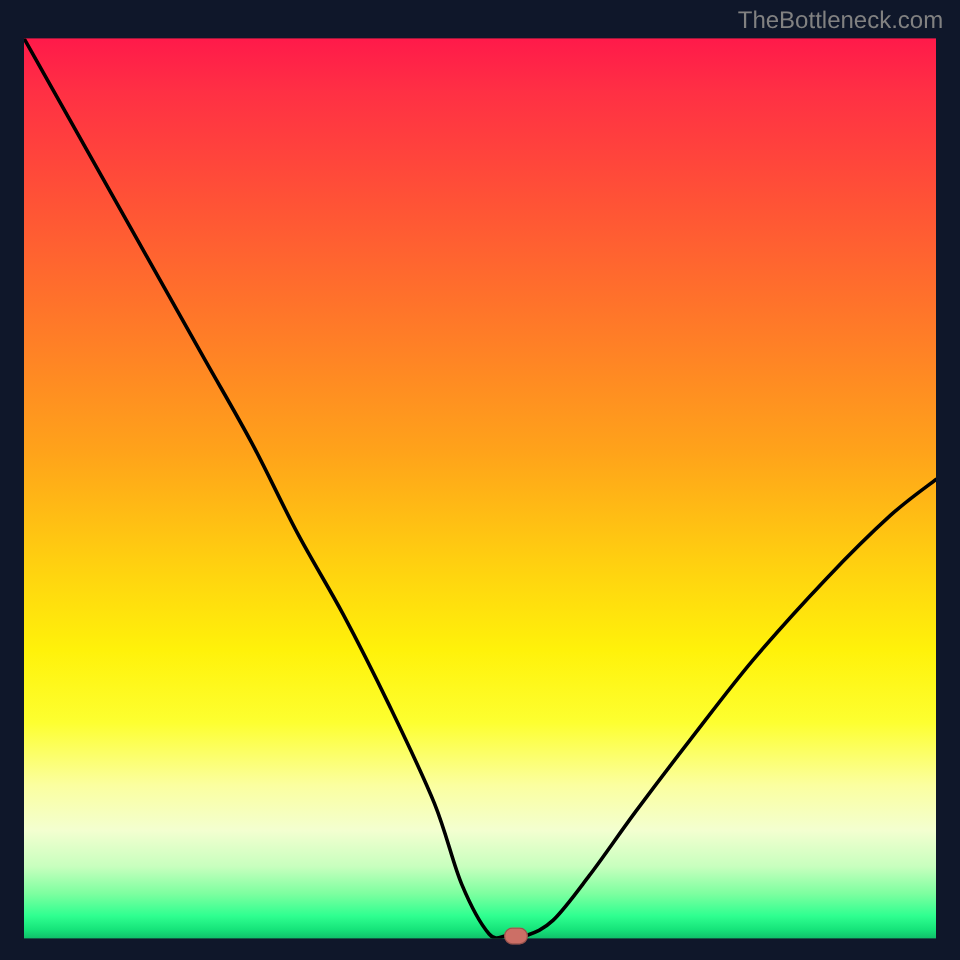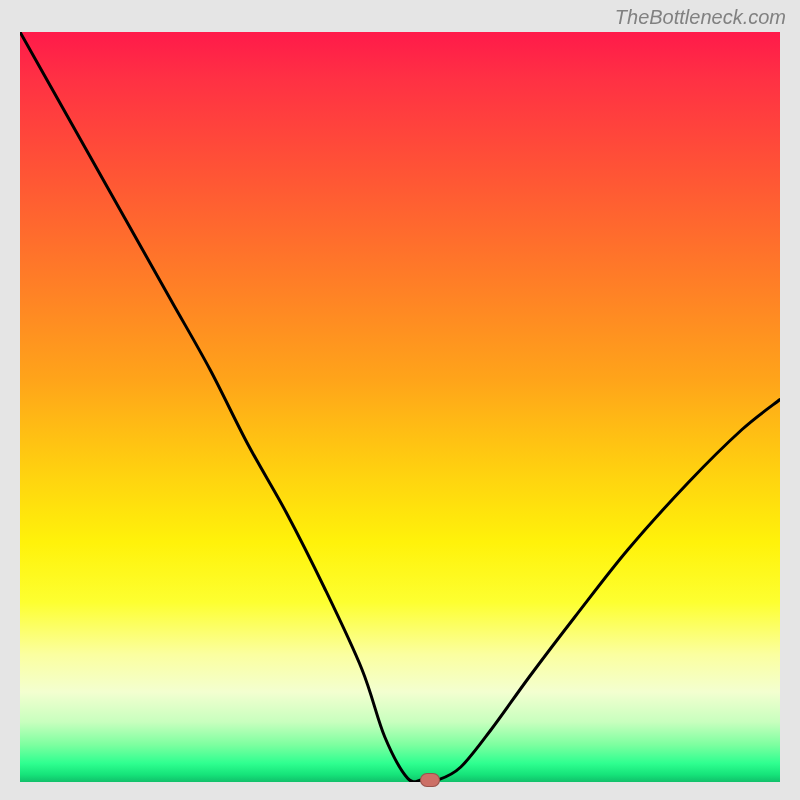--- a/index.html
+++ b/index.html
@@ -1,16 +1,16 @@
 <!DOCTYPE html>
 <html><head>
 <meta charset="utf-8">
 <style>
 html,body{margin:0;padding:0;width:800px;height:800px;overflow:hidden;background:#000;}
-.container{position:relative;width:800px;height:800px;background:#e5e5e5;font-style:italic;}
+.container{position:relative;width:800px;height:800px;background:#0f172a;}
 .attribution{position:absolute;top:6px;right:14px;font-family:Arial,Helvetica,sans-serif;font-size:20px;color:#818181;font-weight:400;}
 .plot{position:absolute;left:20px;top:32px;width:760px;height:750px;}
 .gradient{position:absolute;left:0;top:0;width:100%;height:100%;
   background:linear-gradient(to bottom,
     #ff1a4a 0%,
     #ff3044 6%,
     #ff5236 18%,
     #ff7a28 32%,
     #ffa31a 46%,
     #ffcf10 58%,

